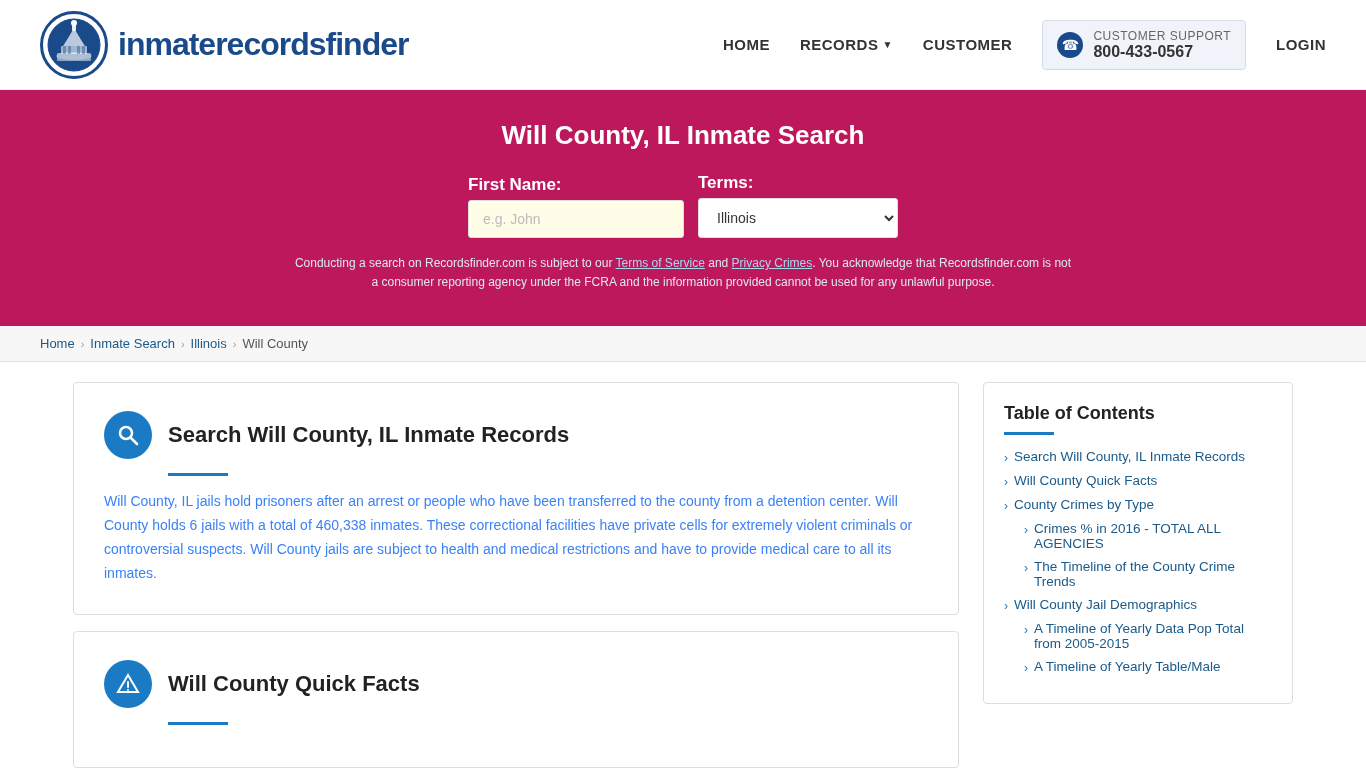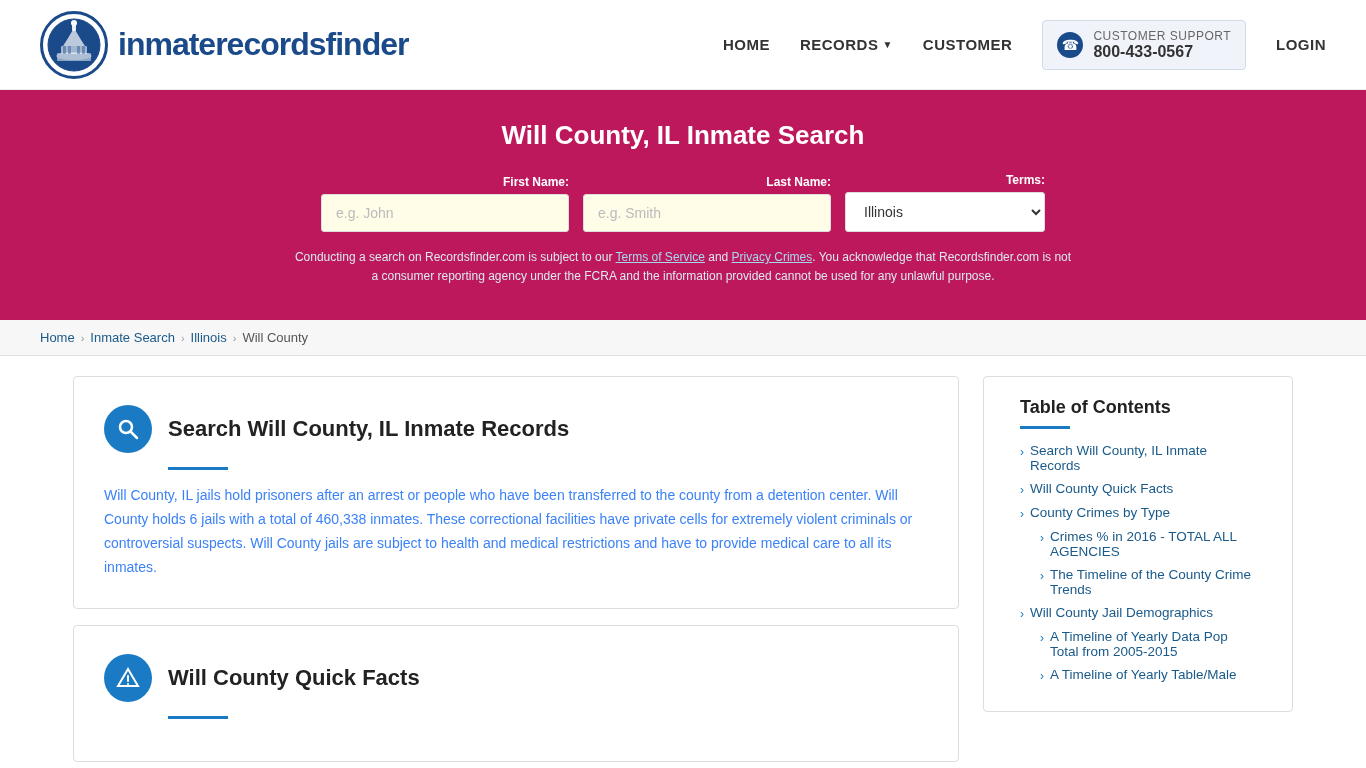--- a/index.html
+++ b/index.html
@@ -130,32 +130,31 @@
       margin-bottom: 16px;
     }
     .form-group {
       display: flex;
       flex-direction: column;
       gap: 5px;
       text-align: left;
     }
     .form-label {
       color: #fff;
-      font-size: 12px;
+      font-size: 17px;
       font-weight: 600;
-      text-align: right;
     }
     .form-input {
       background: #fffde7;
       border: 1px solid #ddd;
       border-radius: 3px;
       padding: 10px 14px;
       font-size: 14px;
       color: #999;
-      width: 248px;
+      width: 216px;
       outline: none;
     }
     .form-input::placeholder { color: #bbb; }
     .state-select {
       background: #fff;
       border: 1px solid #ddd;
       border-radius: 3px;
       padding: 10px 14px;
       font-size: 14px;
       color: #333;
@@ -275,21 +274,21 @@
     
     .sidebar {
       width: 310px;
       flex-shrink: 0;
       margin-left: 24px;
     }
     .toc-card {
       background: #fff;
       border: 1px solid #ddd;
       border-radius: 4px;
-      padding: 20px 36px;
+      padding: 20px 20px;
     }
     .toc-title {
       font-size: 18px;
       font-weight: 700;
       color: #222;
       margin-bottom: 8px;
     }
     .toc-divider {
       height: 3px;
       background: #1a7bc4;
@@ -368,24 +367,20 @@
 </header>
 
 <section class="hero">
   <h1 class="hero-title">Will County, IL Inmate Search</h1>
   <div class="search-form">
     <div class="form-group">
       <label class="form-label">First Name:</label>
       <input class="form-input" type="text" placeholder="e.g. John" style="">
     </div>
     <div class="form-group">
-      <label class="form-label">Last Name:</label>
-      <input class="form-input" type="text" placeholder="e.g. Smith" style="">
-    </div>
-    <div class="form-group">
       <label class="form-label">Terms:</label>
       <select class="state-select">
         <option>Illinois</option>
         <option>Alabama</option>
         <option>Alaska</option>
         <option>Arizona</option>
         <option>California</option>
       </select>
     </div>
   </div>

